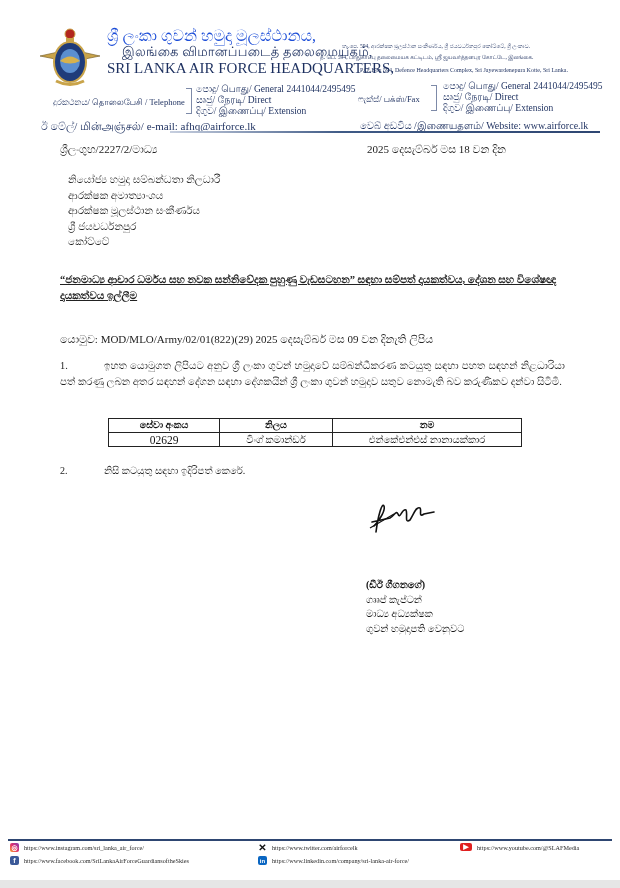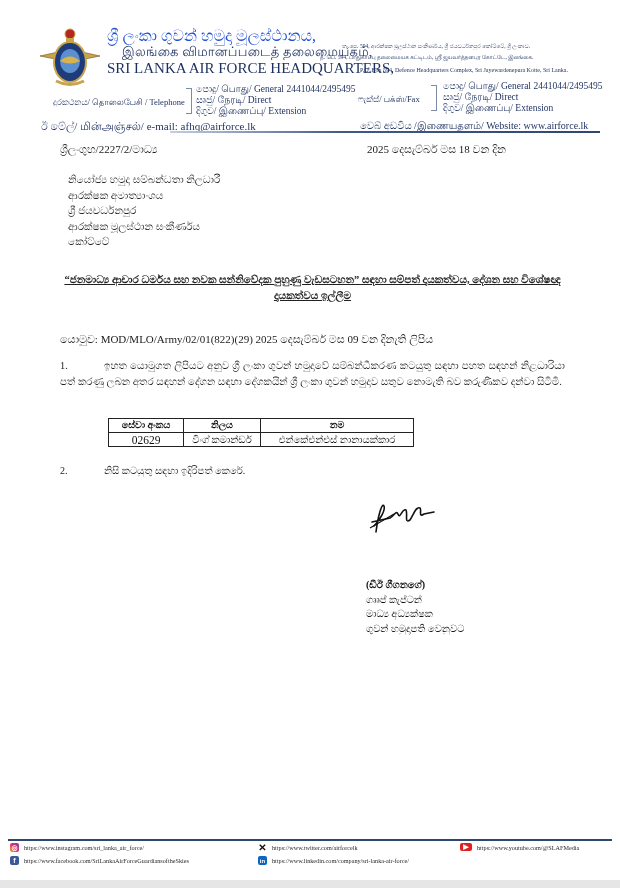--- a/index.html
+++ b/index.html
@@ -26,29 +26,29 @@
   .br-tel { left: 186px; top: 88px; height: 24px; }
   .br-fax { left: 431px; top: 85px; height: 24px; }
   .email { left: 41px; top: 120px; font-size: 11px; }
   .web { left: 360px; top: 120px; font-size: 10px; }
   .hdr-rule { left: 170px; top: 131px; width: 430px; height: 2px; background: linear-gradient(90deg, #c7cfdf, #3f5a86 40%, #2e4672); }
   
   .body-txt { font-size: 10.5px; color: #222; white-space: nowrap; }
   .ref { left: 60px; top: 143px; font-size: 11px; }
   .date { left: 367px; top: 143px; font-size: 11px; }
   .addr-block { left: 60px; top: 172px; line-height: 15.5px; font-size: 10.5px; margin-left: 8px; }
-  .subject { left: 60px; top: 272px; width: 505px; line-height: 16px; font-size: 10.5px; font-weight: bold; text-decoration: underline; white-space: normal; text-align: center; }
+  .subject { left: 60px; top: 272px; width: 505px; line-height: 16px; font-size: 10.5px; font-weight: bold; text-decoration: underline; white-space: normal; }
   .refline { left: 60px; top: 333px; font-size: 11px; }
   .para1 { left: 60px; top: 358px; width: 505px; font-size: 10.3px; line-height: 16px; white-space: normal; text-align: justify; }
   .para1 .num { display: inline-block; width: 44px; }
   .para2 { left: 60px; top: 465px; font-size: 10px; }
   .para2 .num { display: inline-block; width: 44px; }
   
   table.personnel { position: absolute; left: 108px; top: 418px; border-collapse: collapse; font-size: 10px; }
-  table.personnel th, table.personnel td { border: 1px solid #222; padding: 0 6px; height: 13px; text-align: center; font-weight: normal; white-space: nowrap; }
+  table.personnel th, table.personnel td { border: 1px solid #222; padding: 0 24px; height: 13px; text-align: center; font-weight: normal; white-space: nowrap; }
   table.personnel th { font-weight: bold; font-size: 9.5px; }
   table.personnel td.num { font-size: 11.5px; }
   
   .sig { left: 368px; top: 496px; width: 72px; height: 40px; }
   .sig-block { left: 366px; top: 538px; font-size: 10px; line-height: 14.5px; white-space: nowrap; }
   .sig-block .nm { font-weight: bold; margin-top: 40px; }
   
   .foot-rule { left: 8px; top: 839px; width: 604px; height: 2px; background: #2e4672; }
   .foot { font-size: 6.2px; color: #2a2a2a; white-space: nowrap; display: flex; align-items: center; gap: 5px; }
   .f-ig { left: 10px; top: 843px; }
@@ -105,22 +105,22 @@
 <div class="abs contact email">ඊ මේල්/ மின்அஞ்சல்/ e-mail: afhq@airforce.lk</div>
 <div class="abs contact web">වෙබ් අඩවිය /இணையதளம்/ Website: www.airforce.lk</div>
 <div class="abs hdr-rule"></div>
 
 <div class="abs body-txt ref">ශ්‍රීලංගුහ/2227/2/මාධ්‍ය</div>
 <div class="abs body-txt date">2025 දෙසැම්බර් මස 18 වන දින</div>
 
 <div class="abs body-txt addr-block">
   <div>නියෝජ්‍ය හමුදා සම්බන්ධතා නිලධාරී</div>
   <div>ආරක්ෂක අමාත්‍යාංශය</div>
+  <div>ආරක්ෂක මූලස්ථාන සංකීර්ණය</div>
   <div>ශ්‍රී ජයවර්ධනපුර</div>
-  <div>ආරක්ෂක මූලස්ථාන සංකීර්ණය</div>
   <div>කෝට්ටේ</div>
 </div>
 
 <div class="abs body-txt subject">“ජනමාධ්‍ය ආචාර ධර්මය සහ නවක සන්නිවේදක පුහුණු වැඩසටහන” සඳහා සම්පත් දායකත්වය, දේශන සහ විශේෂඥ දායකත්වය ඉල්ලීම</div>
 
 <div class="abs body-txt refline">යොමුව: MOD/MLO/Army/02/01(822)(29)  2025 දෙසැම්බර් මස 09 වන  දිනැති ලිපිය</div>
 
 <div class="abs body-txt para1">
   <span class="num">1.</span><span>ඉහත යොමුගත ලිපියට අනුව ශ්‍රී ලංකා ගුවන් හමුදාවේ සම්බන්ධීකරණ කටයුතු සඳහා පහත සඳහන් නිළධාරියා පත් කරණු ලබන අතර සඳහන් දේශන සඳහා දේශකයින් ශ්‍රී ලංකා ගුවන් හමුදාව සතුව නොමැති බව කරුණිකව දන්වා සිටිමි.</span>
 </div>

